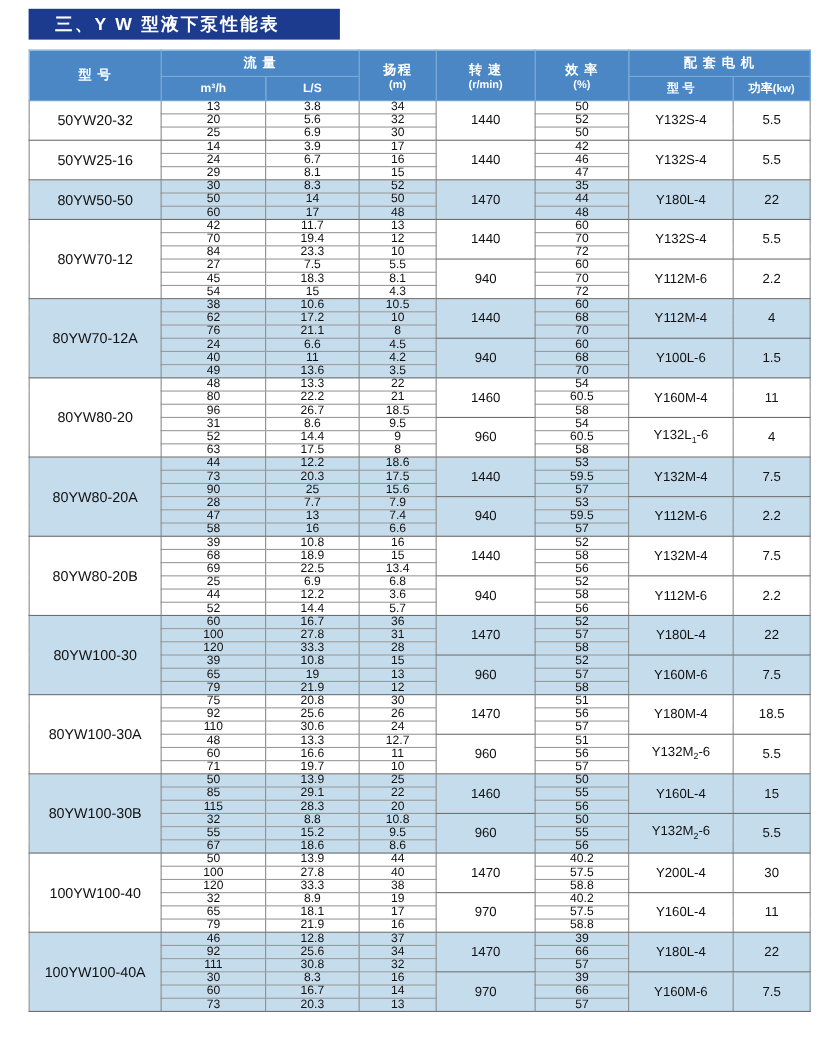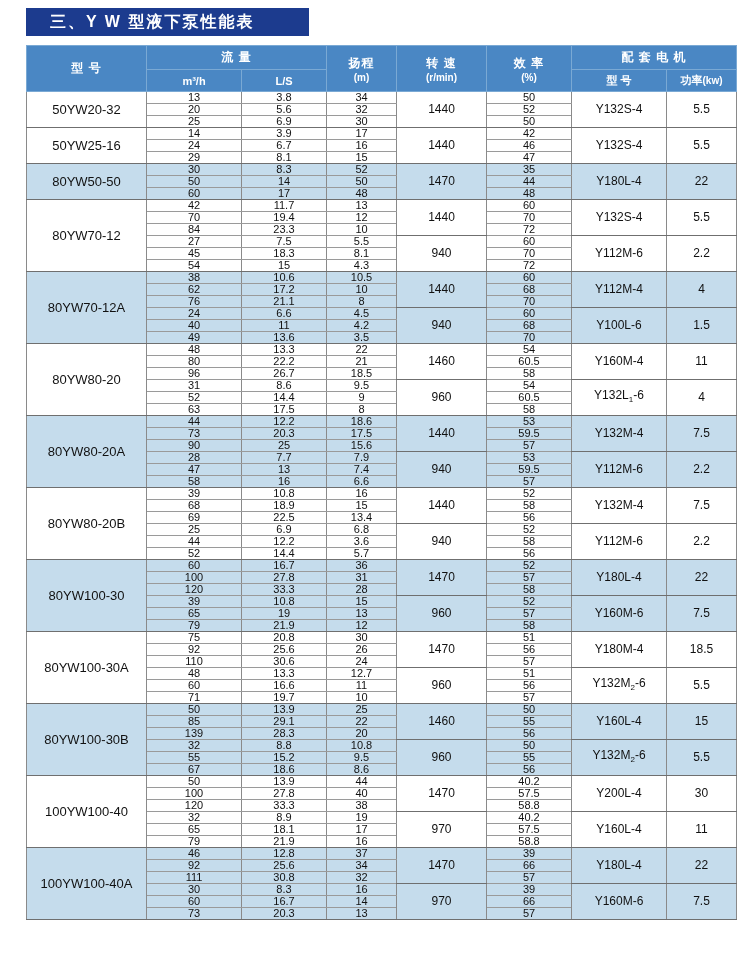--- a/index.html
+++ b/index.html
@@ -532,21 +532,21 @@
             <td class="motor grp-top grp-bot" rowspan="3">Y160L-4</td>
             <td class="power grp-top grp-bot" rowspan="3">15</td>
           </tr>
           <tr class="band-blue">
             <td>85</td>
             <td>29.1</td>
             <td>22</td>
             <td>55</td>
           </tr>
           <tr class="band-blue">
-            <td>139</td>
+            <td>115</td>
             <td>28.3</td>
             <td>20</td>
             <td>56</td>
           </tr>
           <tr class="band-blue">
             <td>32</td>
             <td>8.8</td>
             <td>10.8</td>
             <td class="speed grp-top grp-bot" rowspan="3">960</td>
             <td>50</td>

